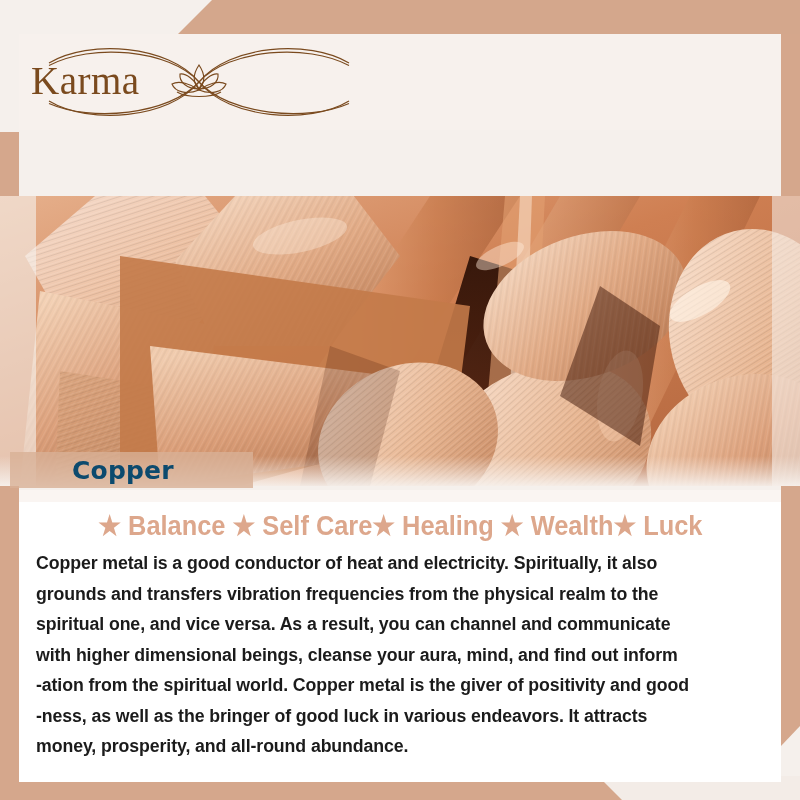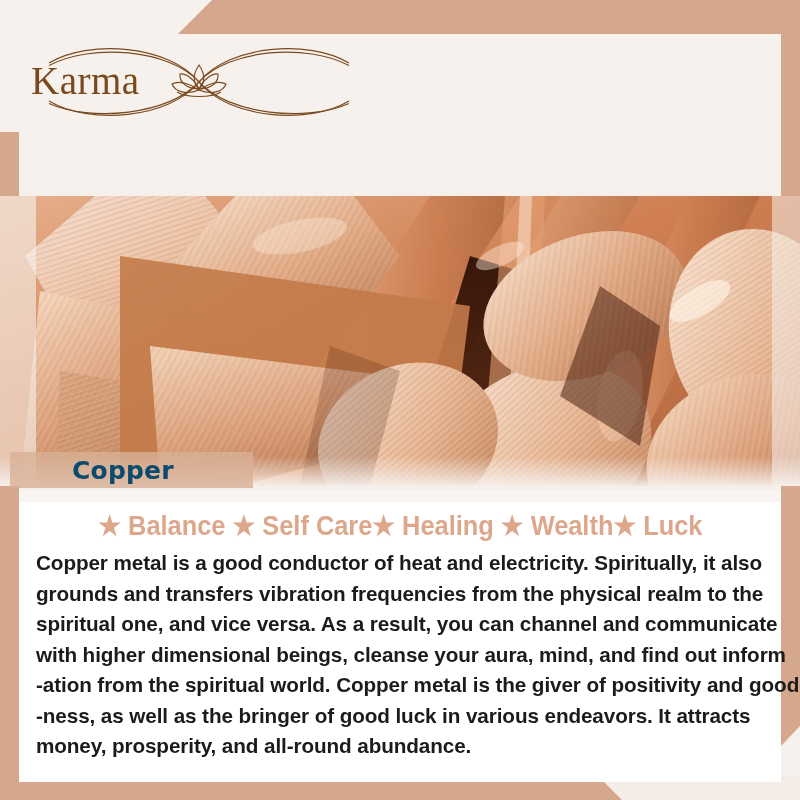--- a/index.html
+++ b/index.html
@@ -121,21 +121,21 @@
   .kw{
     font-family:"Liberation Sans Narrow","Liberation Sans",sans-serif;
     font-weight:bold;font-size:27px;color:#dda78c;
     transform:scaleX(.94);
   }
 
   .body-text{
     position:absolute;left:17px;top:58px;width:730px;
     font-family:"Liberation Sans Narrow","Liberation Sans",sans-serif;
     font-weight:bold;
-    font-size:21px;
+    font-size:18px;
     line-height:30.5px;
     color:#1b1b1b;
     letter-spacing:-.1px;
   }
   .body-text .ln{display:block;white-space:nowrap;transform:scaleX(.985);transform-origin:left;}
 </style>
 </head>
 <body>
 
 <div class="page">

